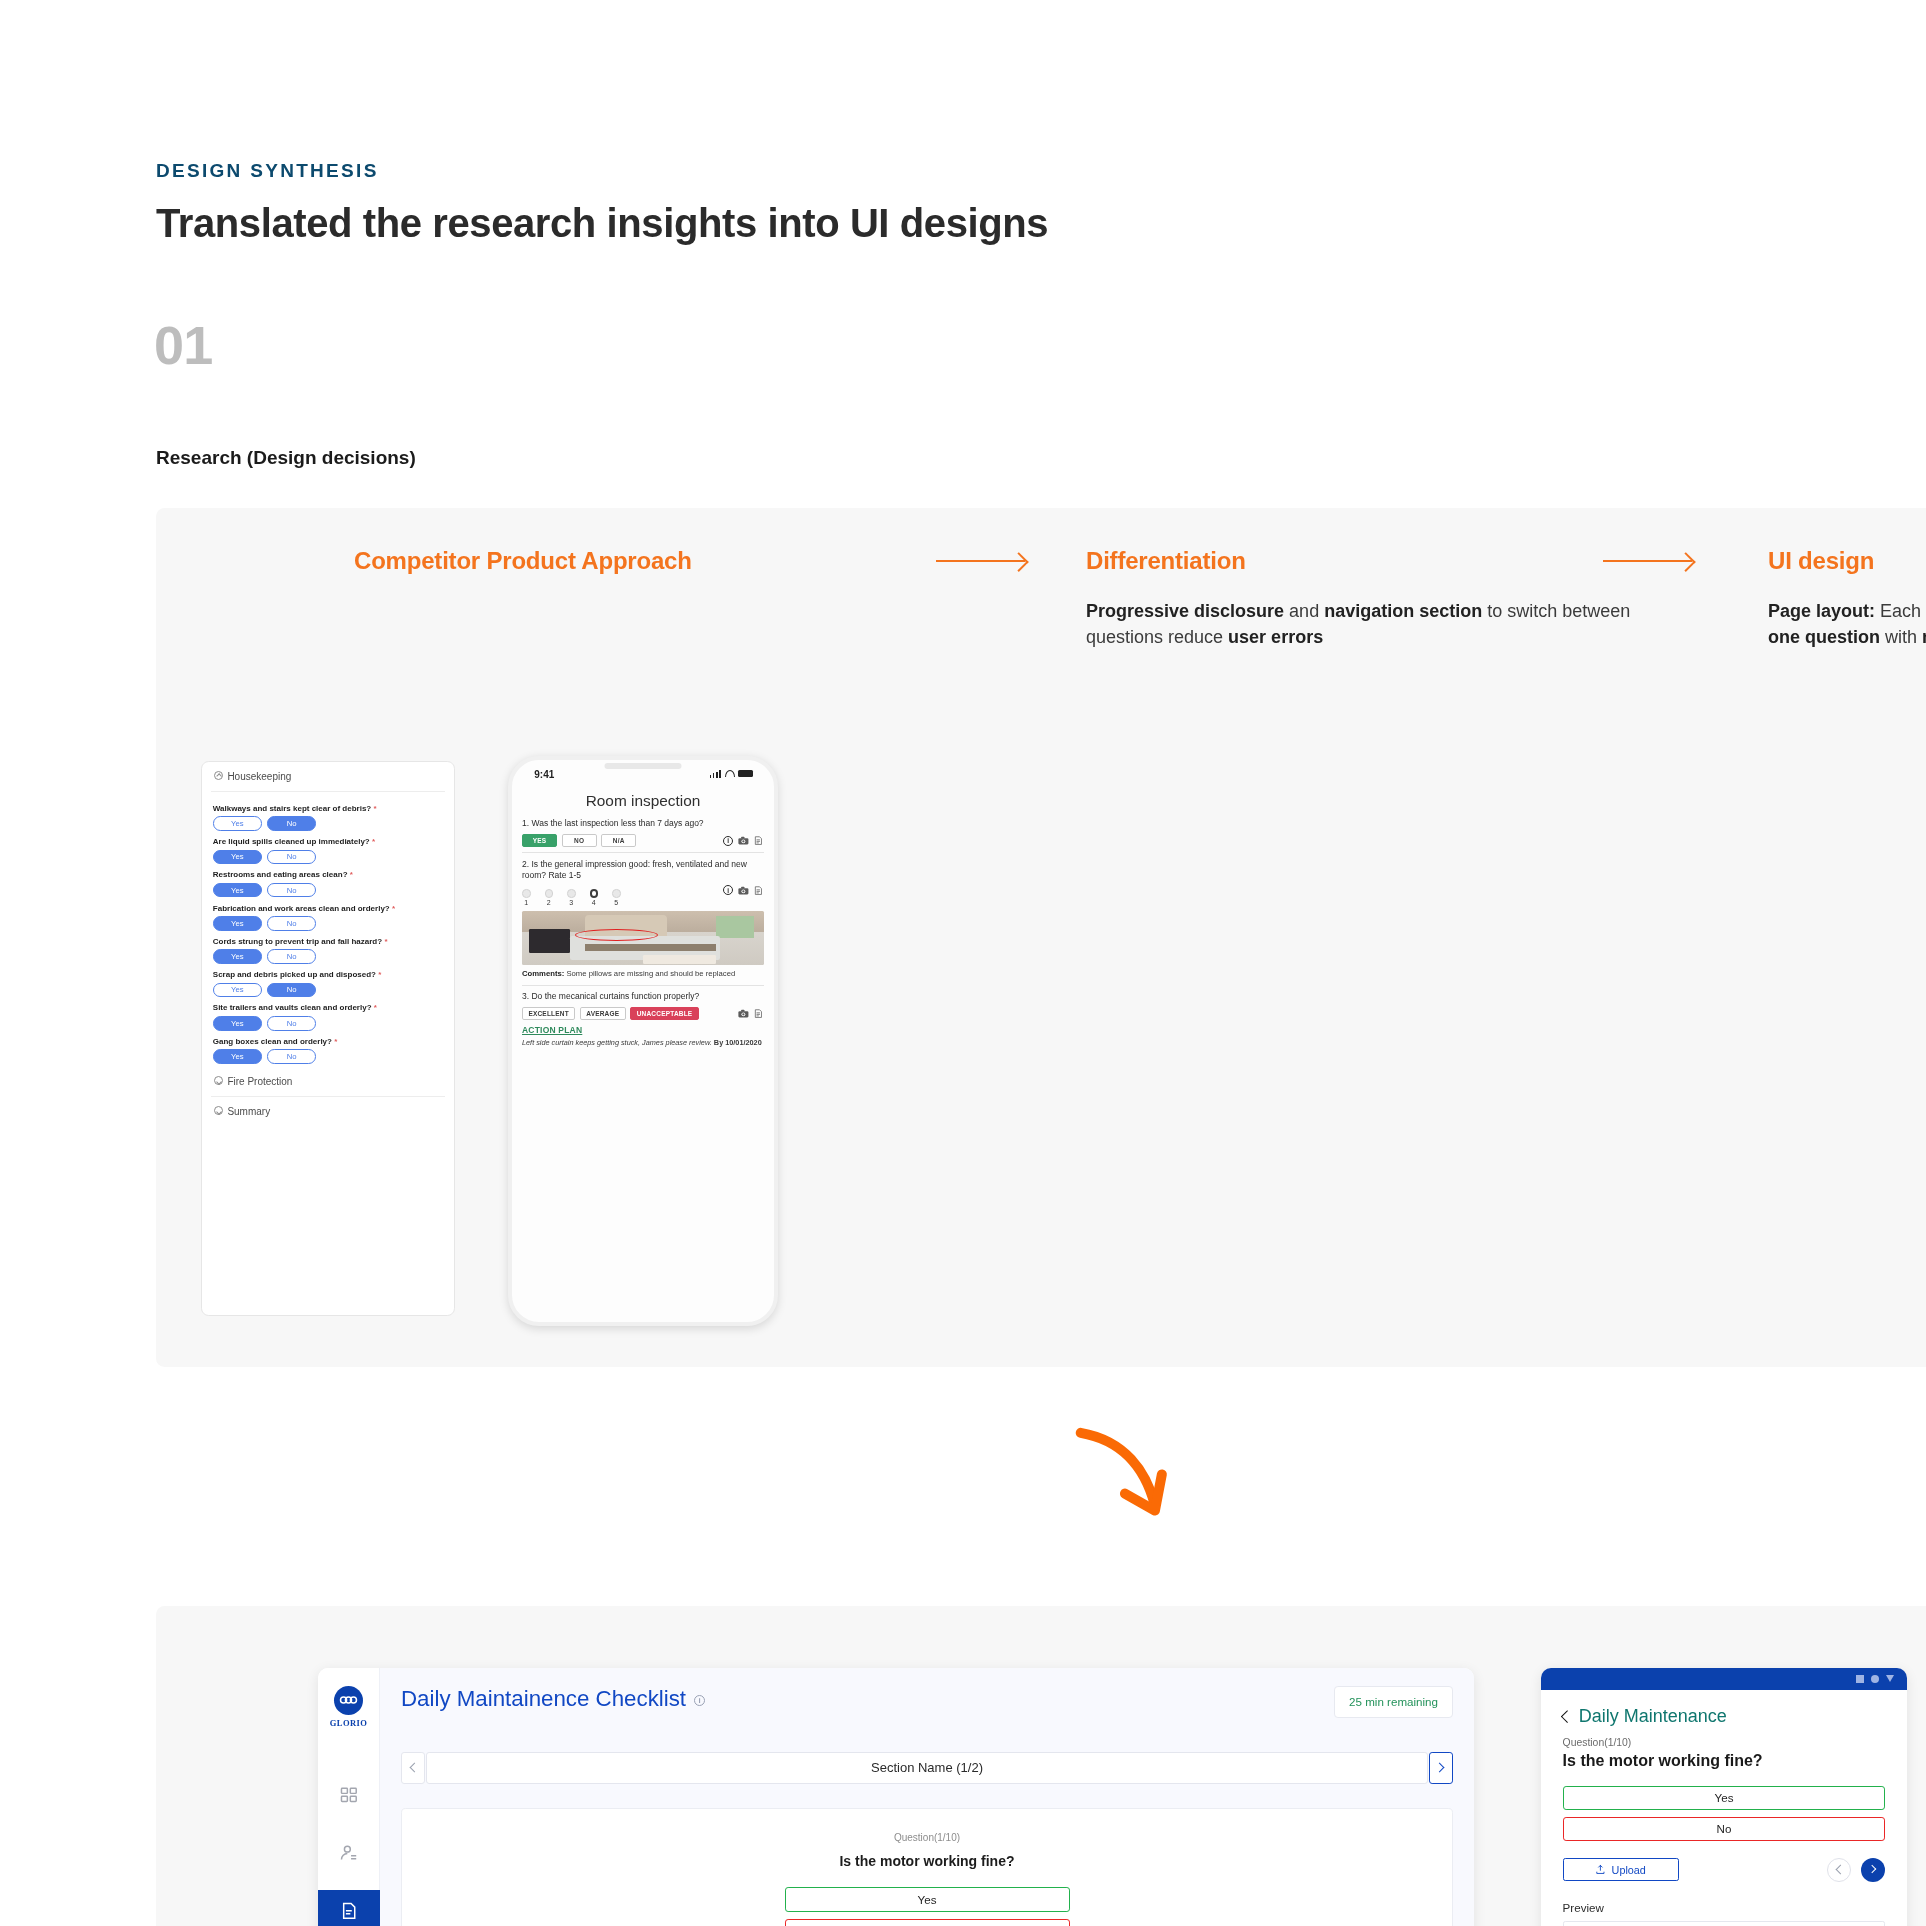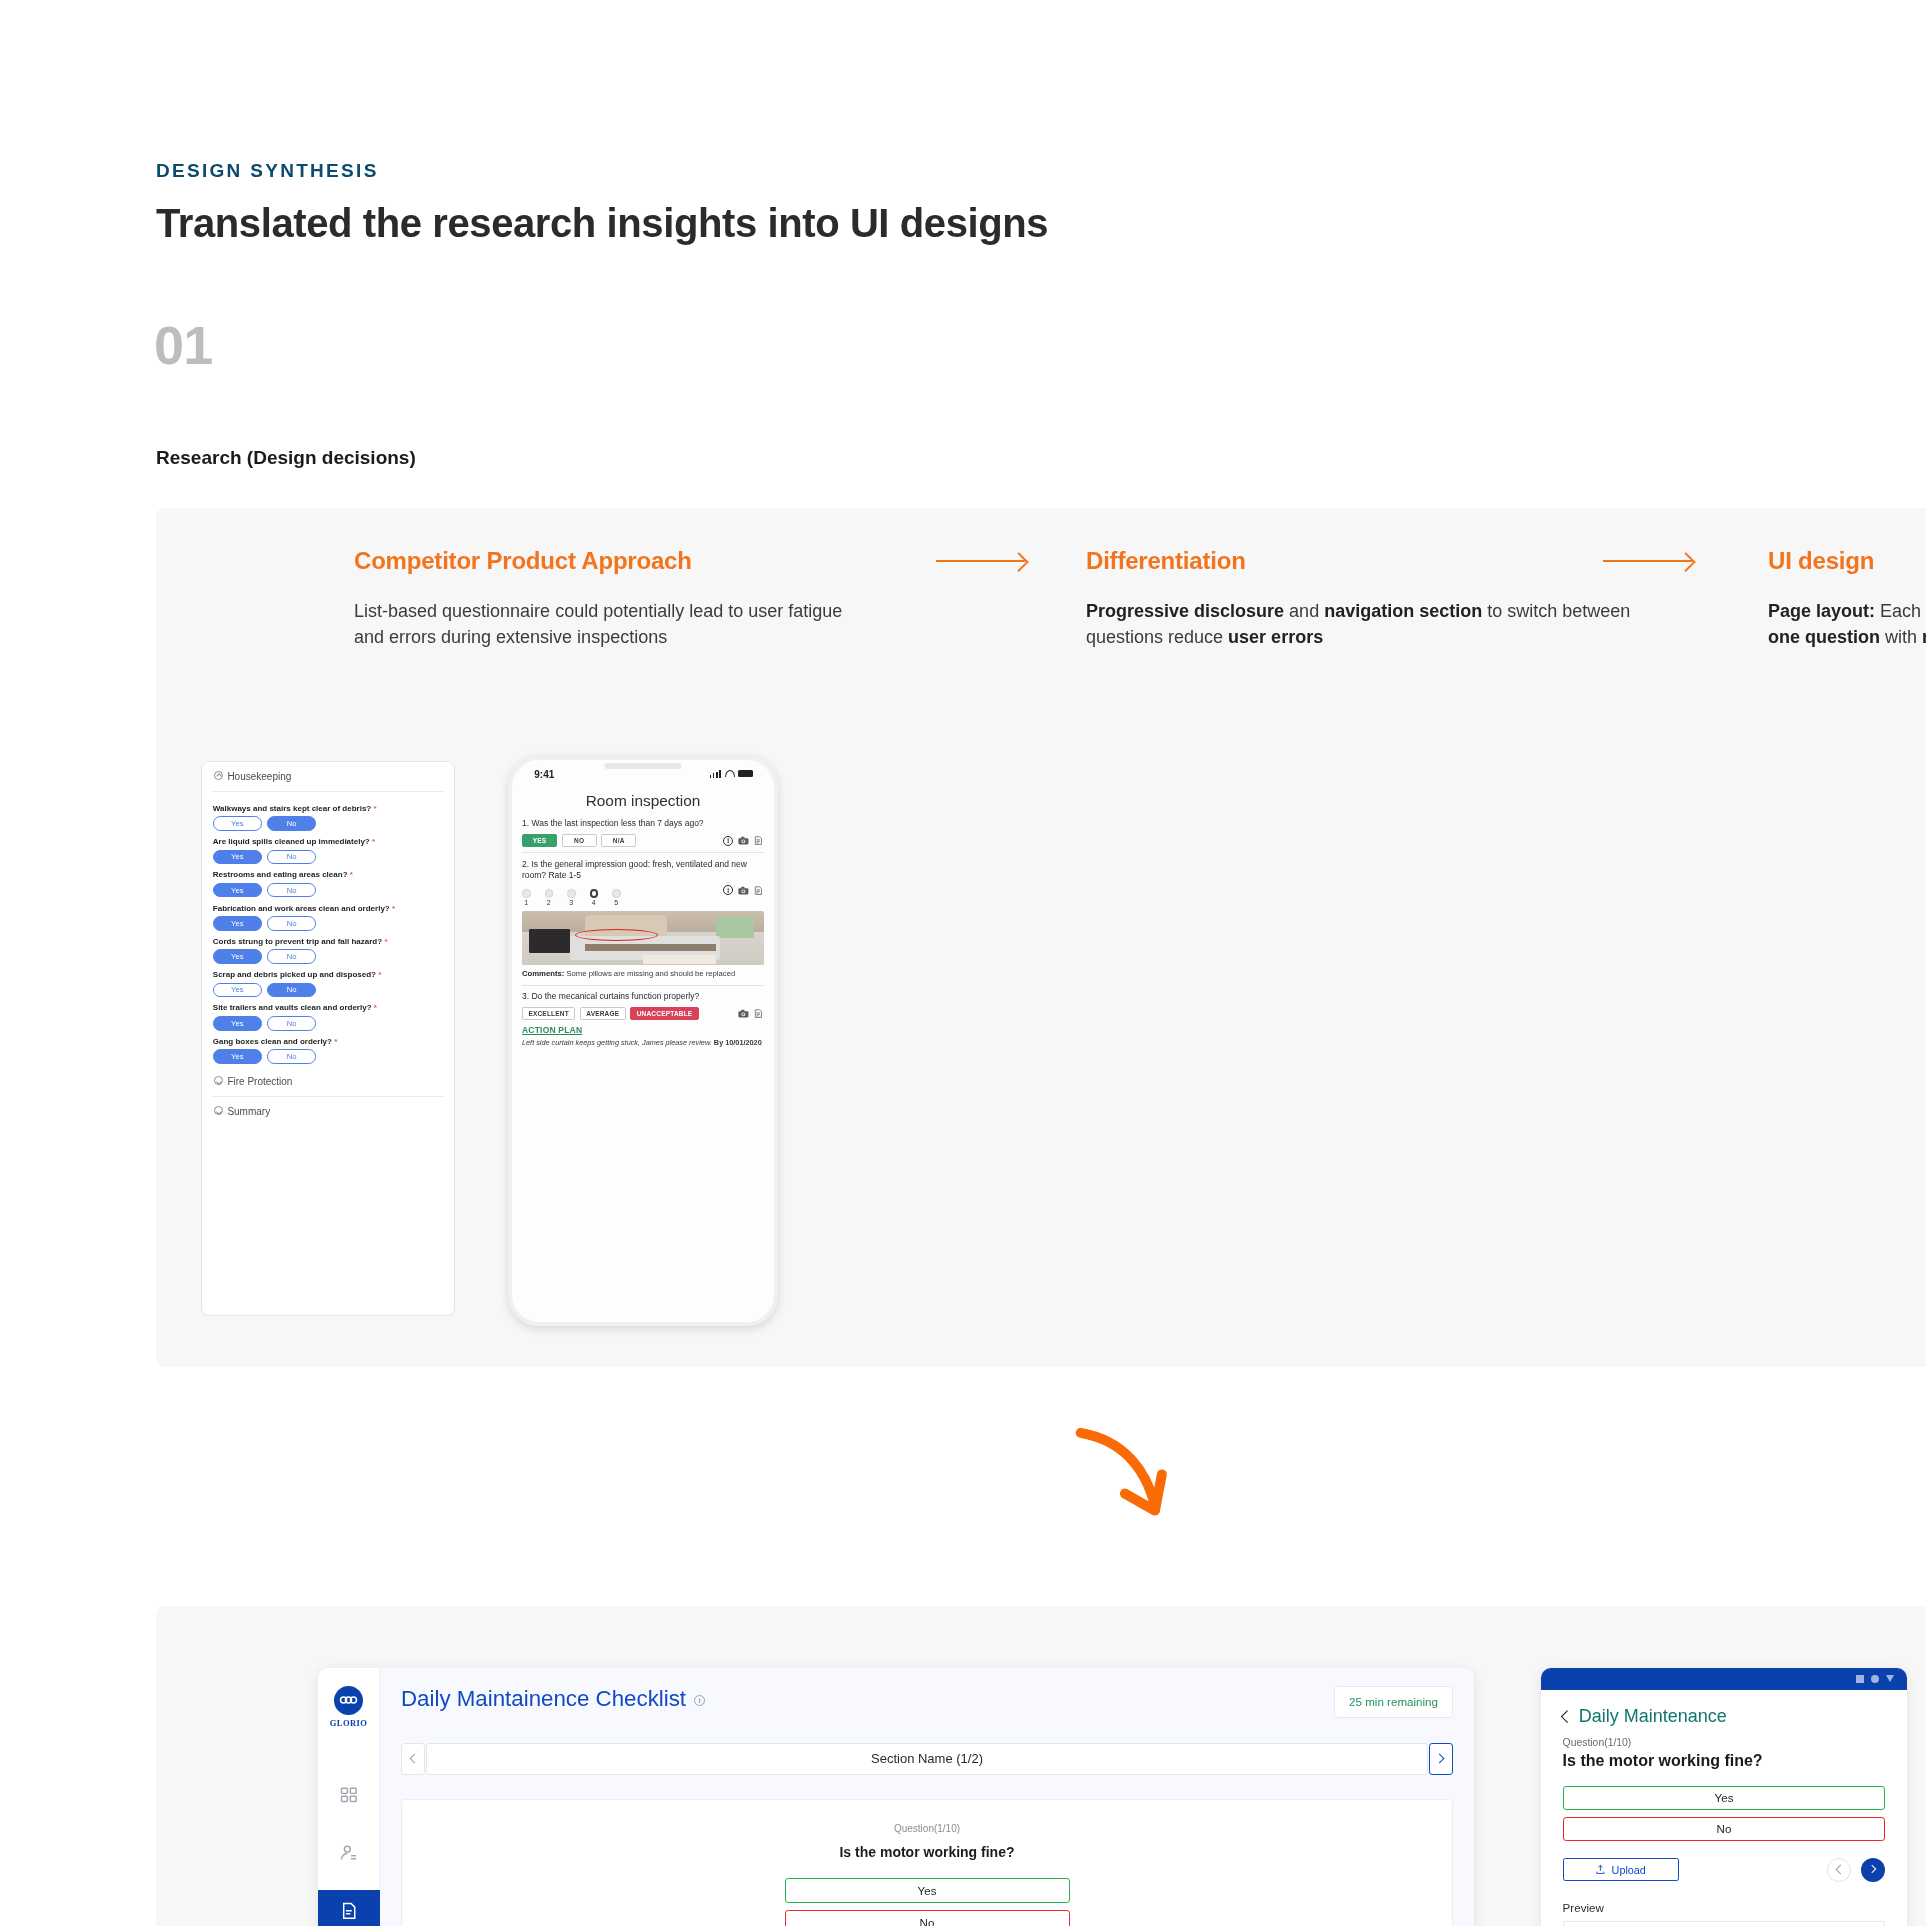--- a/index.html
+++ b/index.html
@@ -219,21 +219,21 @@
   }
   .ti-info {
     width: 11.6px; height: 11.6px; border-radius: 50%; border: 1.2px solid #9aa2b5;
     display:flex;align-items:center;justify-content:center;font-size:7.7px;color:#9aa2b5;
     font-weight:700; margin-top: 3.9px;
   }
   .time-badge {
     background:#fff; border:0.8px solid #e7e9f0; border-radius:3.9px;
     padding: 8.5px 14px; font-size: 11.6px; color: #23925a;
   }
-  .sec-nav { display:flex; align-items:stretch; gap: 1px; margin-top: 25px; }
+  .sec-nav { display:flex; align-items:stretch; gap: 1px; margin-top: 34px; }
   .nav-sq {
     width: 24px; border:0.8px solid #e4e6ee; border-radius: 3.1px; background:#fff;
     display:flex;align-items:center;justify-content:center;
   }
   .nav-sq.next { border-color:#1148c4; }
   .chev-g { width:7px;height:7px;border-left:1.5px solid #9aa0ae;border-bottom:1.5px solid #9aa0ae; }
   .chev-g.l { transform: rotate(45deg); margin-left:2.3px; }
   .chev-b { width:7px;height:7px;border-right:1.5px solid #1148c4;border-top:1.5px solid #1148c4;
     transform: rotate(45deg); margin-right:2.3px; }
   .sec-field {
@@ -311,21 +311,20 @@
 <div class="sec-label research">Research (Design decisions)</div>
 <div class="sec-label design">Design</div>
 
 <div class="research-panel">
 
   <div class="arrow-h a1"></div>
   <div class="arrow-h a2"></div>
 
   <div class="col c1">
     <div class="col-title">Competitor Product Approach</div>
-    <div class="col-body">List-based questionnaire could potentially lead to user fatigue and errors during extensive inspections</div>
   </div>
 
   <div class="col c2">
     <div class="col-title">Differentiation</div>
     <div class="col-body"><b>Progressive disclosure</b> and <b>navigation section</b> to switch between questions reduce <b>user errors</b></div>
   </div>
 
   <div class="col c3">
     <div class="col-title">UI design</div>
     <div class="col-body"><b>Page layout:</b> Each page should address only <b>one question</b> with <b>navigation</b></div>

